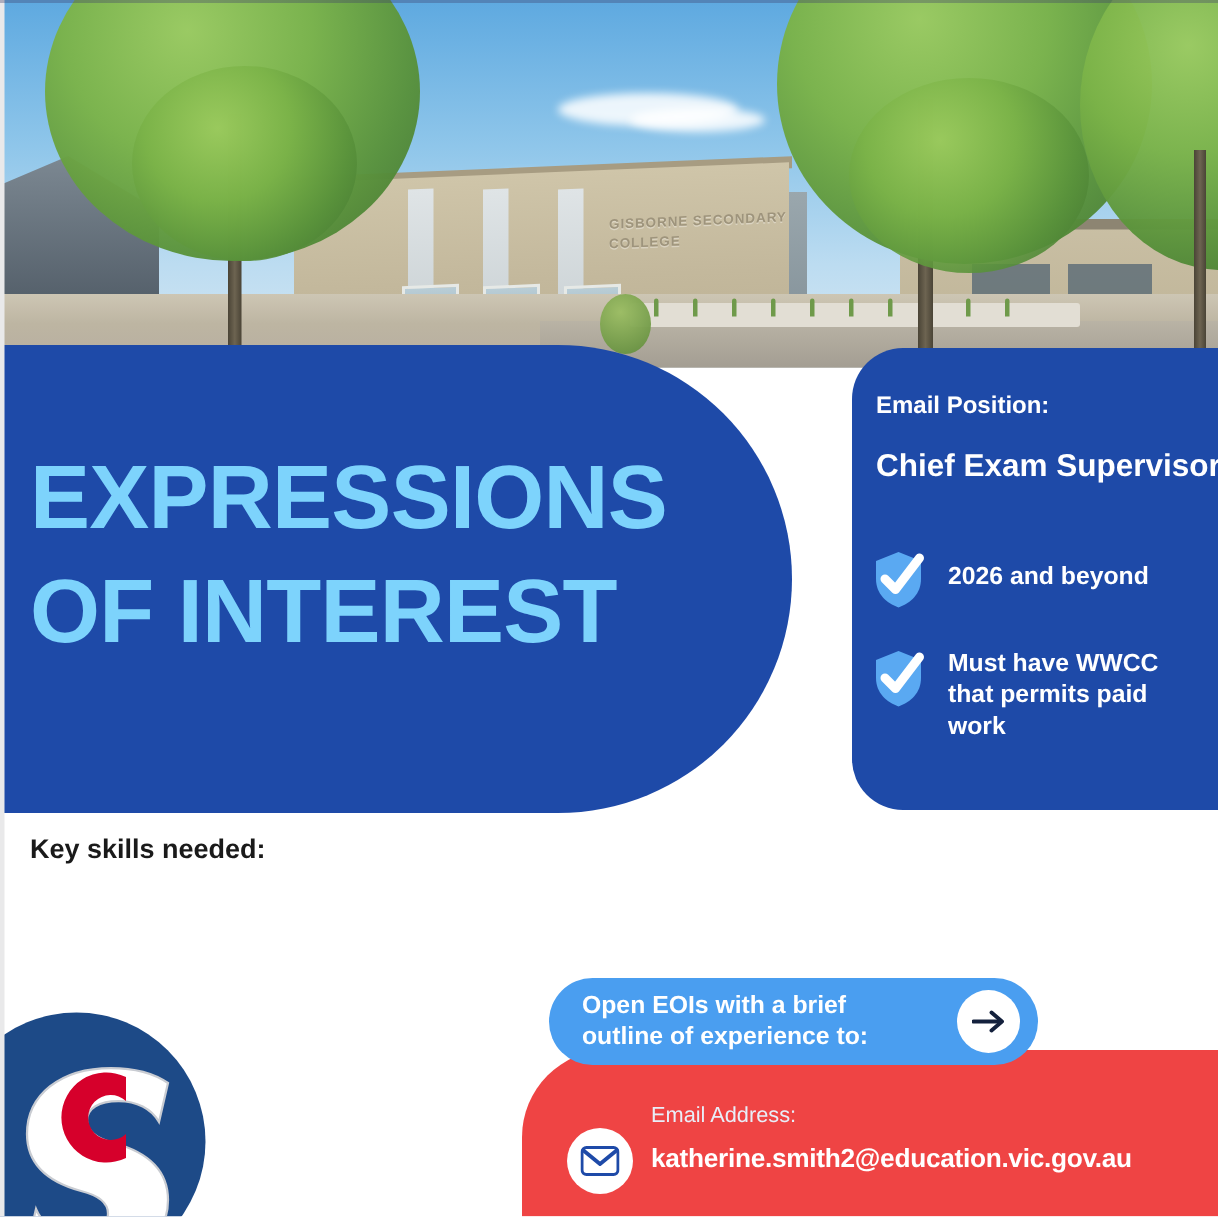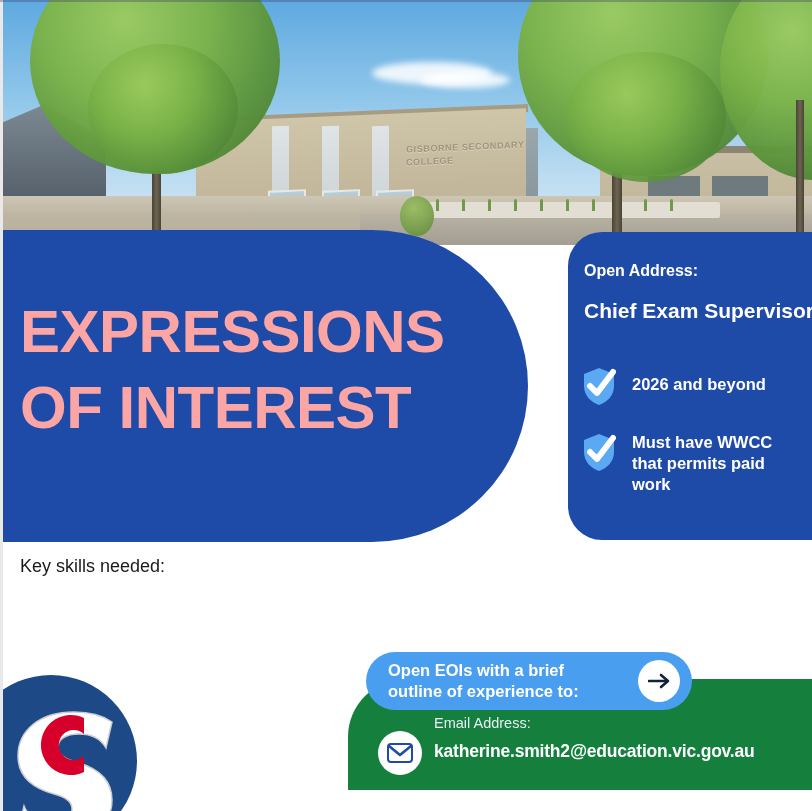--- a/index.html
+++ b/index.html
@@ -136,21 +136,21 @@
   .capsule {
     position: absolute;
     left: -120px; top: 230px;
     width: 648px; height: 312px;
     background: #1e4aa8;
     border-radius: 0 156px 156px 0;
   }
   .capsule-title {
     position: absolute;
     left: 140px; top: 64px;
-    color: #fca5a5;
+    color: #7dd3fc;
     font-size: 60px;
     font-weight: 800;
     line-height: 76px;
     letter-spacing: -0.5px;
     white-space: pre-line;
   }
 
   
   .infopanel {
     position: absolute;
@@ -198,43 +198,43 @@
     width: 190px;
     white-space: pre-line;
   }
   .b2 .bullet-text { padding-top: 0px; }
 
   
   .skills-head {
     position: absolute;
     left: 20px; top: 556px;
     font-size: 18px;
-    font-weight: 400;
+    font-weight: 700;
     color: #1a1a1a;
   }
   .skills-list {
     position: absolute;
     left: 36px; top: 580px;
     margin: 0;
     padding: 0 0 0 20px;
     list-style: disc;
     color: #2b2b2b;
   }
   .skills-list li {
     font-size: 19px;
     line-height: 27px;
     color: #2b2b2b;
   }
 
   
   .bottom-band {
     position: absolute;
-    left: 348px; top: 679px;
+    left: 348px; top: 700px;
     width: 464px; height: 111px;
-    background: #15803d;
+    background: #ef4444;
     border-radius: 58px 0 0 0;
   }
   .email-label {
     position: absolute;
     left: 86px; top: 36px;
     color: #e8eef8;
     font-size: 14.5px;
     font-weight: 500;
   }
   .email-value {
@@ -363,21 +363,21 @@
 
     <div class="canopy" style="left:400px;top:196px;width:34px;height:40px;background:radial-gradient(circle at 40% 30%,#9bbd63,#5f8a3c);"></div>
   </div>
 
   <div class="capsule">
     <div class="capsule-title">EXPRESSIONS
 OF INTEREST</div>
   </div>
 
   <div class="infopanel">
-    <div class="open-label">Open Address:</div>
+    <div class="open-label">Email Position:</div>
     <div class="role-title">Chief Exam Supervisor</div>
 
     <div class="bullet b1">
       <span class="shield-wrap">
         <svg width="38" height="40" viewBox="0 0 38 40">
           <path d="M19 2 L34 8 V20 C34 30 27 36 19 39 C11 36 4 30 4 20 V8 Z" fill="#5aa9f2"></path>
           <path d="M10 20 L17 27 L33 6" stroke="#ffffff" stroke-width="6" fill="none" stroke-linecap="round" stroke-linejoin="round"></path>
         </svg>
       </span>
       <span class="bullet-text">2026 and beyond</span>

